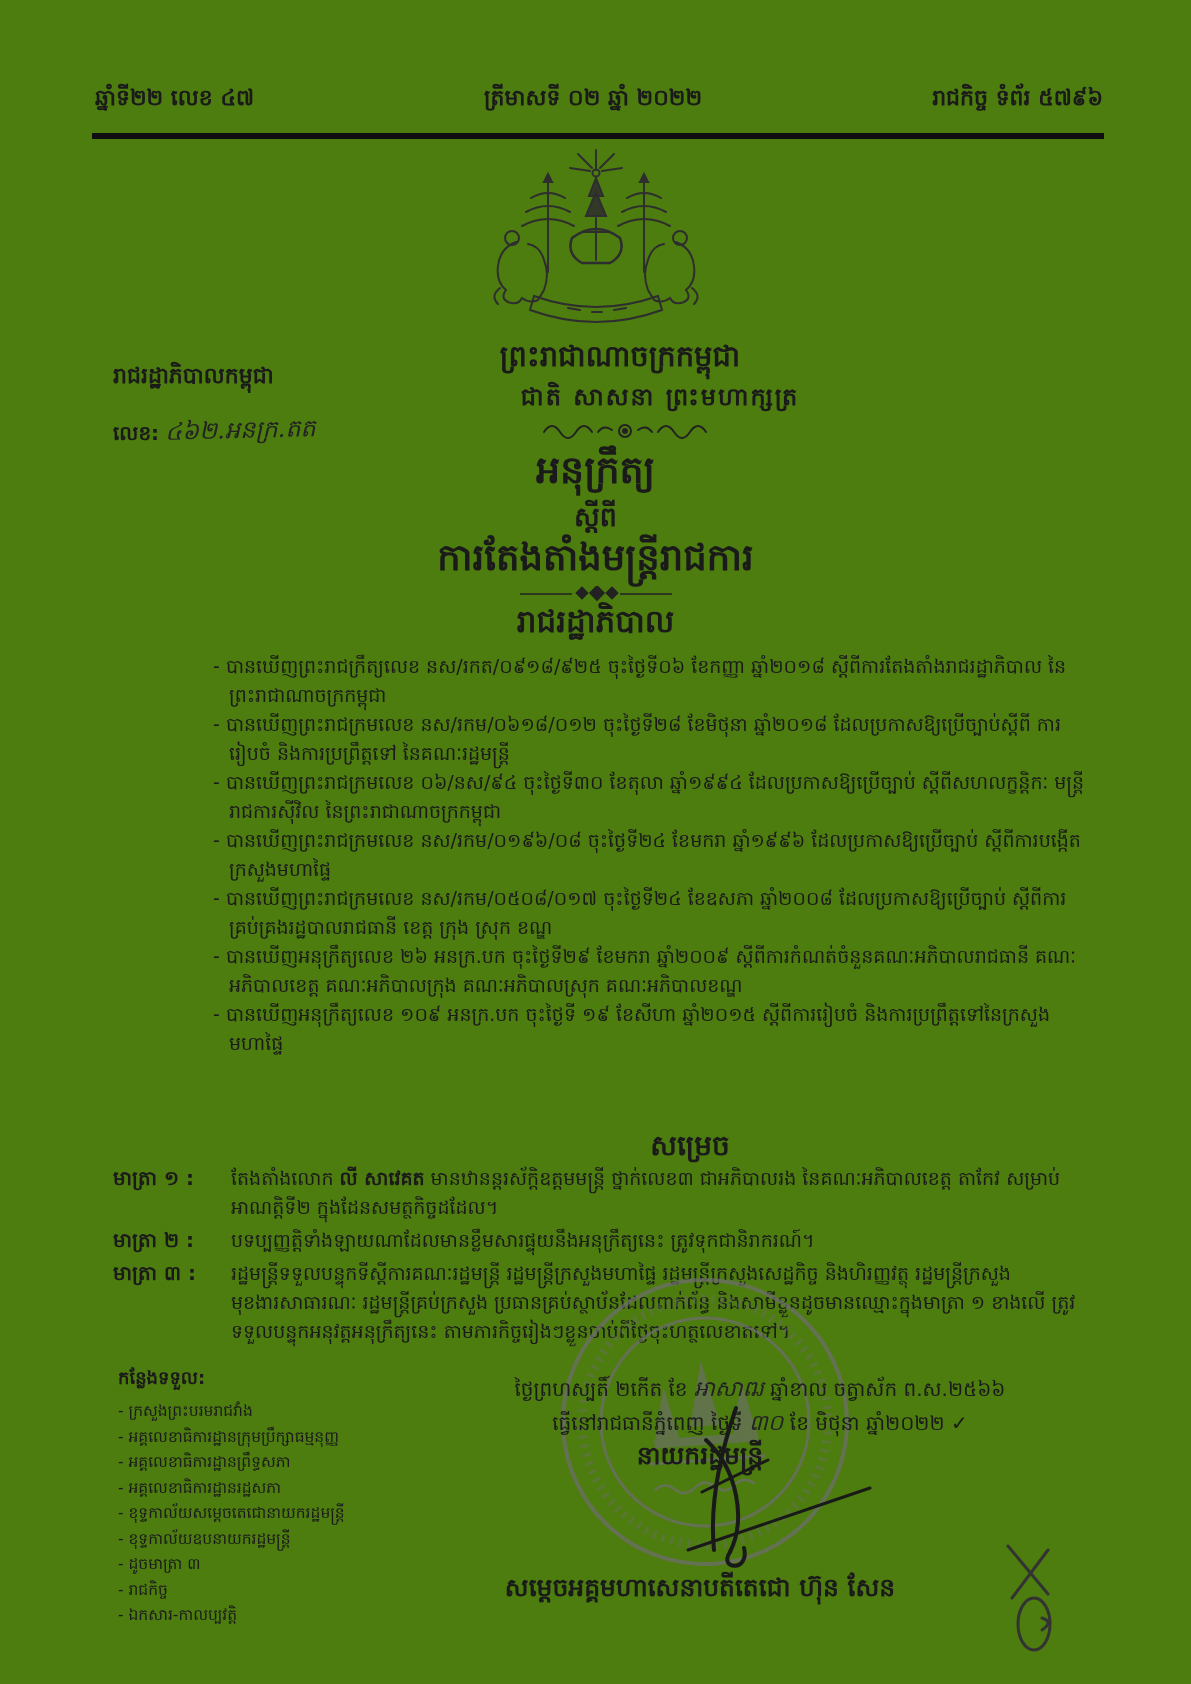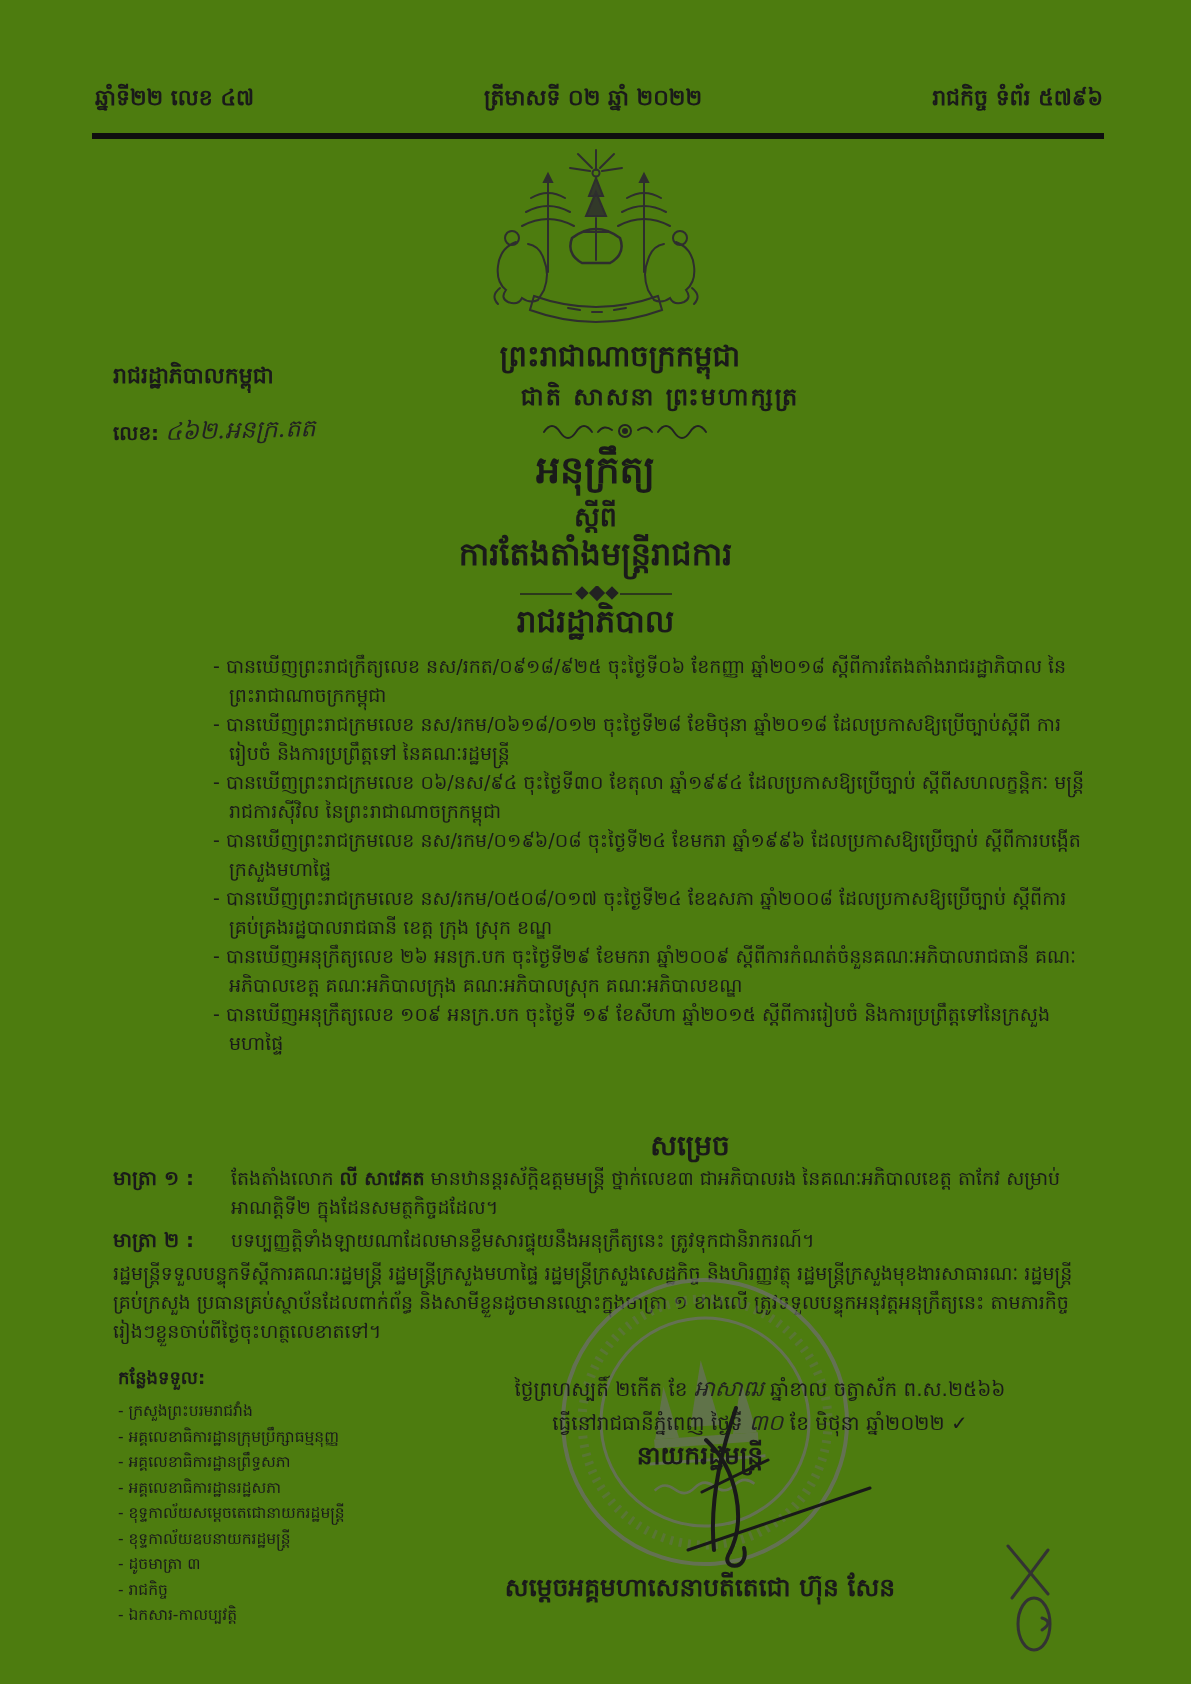--- a/index.html
+++ b/index.html
@@ -22,21 +22,21 @@
   .kingdom{top:338px;left:300px;width:640px;font-size:29px;}
   .gov-left{top:362px;left:113px;font-size:22px;}
   .motto{top:382px;left:330px;width:660px;font-size:24px;letter-spacing:2px;}
   .docnum{top:415px;left:113px;font-size:20px;display:flex;align-items:flex-end;gap:6px;}
   .hand{font-family:"DejaVu Serif","Liberation Serif",serif;font-style:italic;color:#222;}
   .docnum .hand{font-size:24px;transform:rotate(-1.5deg);}
 
   .ornament1{top:418px;left:540px;width:170px;height:26px;}
   .doc-type{top:446px;left:0;width:1191px;font-size:38px;}
   .regarding{top:500px;left:0;width:1191px;font-size:27px;}
-  .subject{top:534px;left:0;width:1191px;font-size:32px;text-align:center;}
+  .subject{top:534px;left:0;width:1191px;font-size:37px;text-align:center;}
   .ornament2{top:586px;left:516px;width:160px;height:16px;}
   .authority{top:602px;left:0;width:1191px;font-size:31px;}
 
   .preamble{top:652px;left:213px;width:874px;height:474px;overflow:hidden;
             font-size:19px;line-height:29px;}
   .clause{padding-left:16px;text-indent:-16px;}
 
   .decision{top:1128px;left:200px;width:980px;font-size:28px;}
 
   .articles{top:1164px;left:113px;width:972px;height:208px;overflow:hidden;
@@ -174,20 +174,21 @@
   <div class="abs articles">
     <div class="article">
       <span class="lbl nowrap">មាត្រា ១ :</span>
       <span class="body"><span>តែងតាំងលោក </span><span class="b">លី សាវេគត</span><span> មានឋានន្តរស័ក្តិឧត្តមមន្ត្រី ថ្នាក់លេខ៣ ជាអភិបាលរង នៃគណៈអភិបាលខេត្ត តាកែវ សម្រាប់អាណត្តិទី២ ក្នុងដែនសមត្ថកិច្ចដដែល។</span></span>
     </div>
     <div class="article">
       <span class="lbl nowrap">មាត្រា ២ :</span>
       <span class="body">បទប្បញ្ញត្តិទាំងឡាយណាដែលមានខ្លឹមសារផ្ទុយនឹងអនុក្រឹត្យនេះ ត្រូវទុកជានិរាករណ៍។</span>
     </div>
     <div class="article">
+      <span class="lbl nowrap">មាត្រា ៣ :</span>
       <span class="body">រដ្ឋមន្ត្រីទទួលបន្ទុកទីស្តីការគណៈរដ្ឋមន្ត្រី រដ្ឋមន្ត្រីក្រសួងមហាផ្ទៃ រដ្ឋមន្ត្រីក្រសួងសេដ្ឋកិច្ច និងហិរញ្ញវត្ថុ រដ្ឋមន្ត្រីក្រសួងមុខងារសាធារណៈ រដ្ឋមន្ត្រីគ្រប់ក្រសួង ប្រធានគ្រប់ស្ថាប័នដែលពាក់ព័ន្ធ និងសាមីខ្លួនដូចមានឈ្មោះក្នុងមាត្រា ១ ខាងលើ ត្រូវទទួលបន្ទុកអនុវត្តអនុក្រឹត្យនេះ តាមភារកិច្ចរៀងៗខ្លួនចាប់ពីថ្ងៃចុះហត្ថលេខាតទៅ។</span>
     </div>
   </div>
 
   <div class="abs stamp">
     <svg viewBox="0 0 300 300" aria-hidden="true">
       <g transform="rotate(-4 150 150)" stroke="#6e6e6e" fill="none">
         <circle cx="150" cy="150" r="142" stroke-width="4"></circle>
         <circle cx="150" cy="150" r="104" stroke-width="3"></circle>
         <circle cx="150" cy="150" r="123" stroke-width="9" stroke-dasharray="3 6" opacity=".55"></circle>

